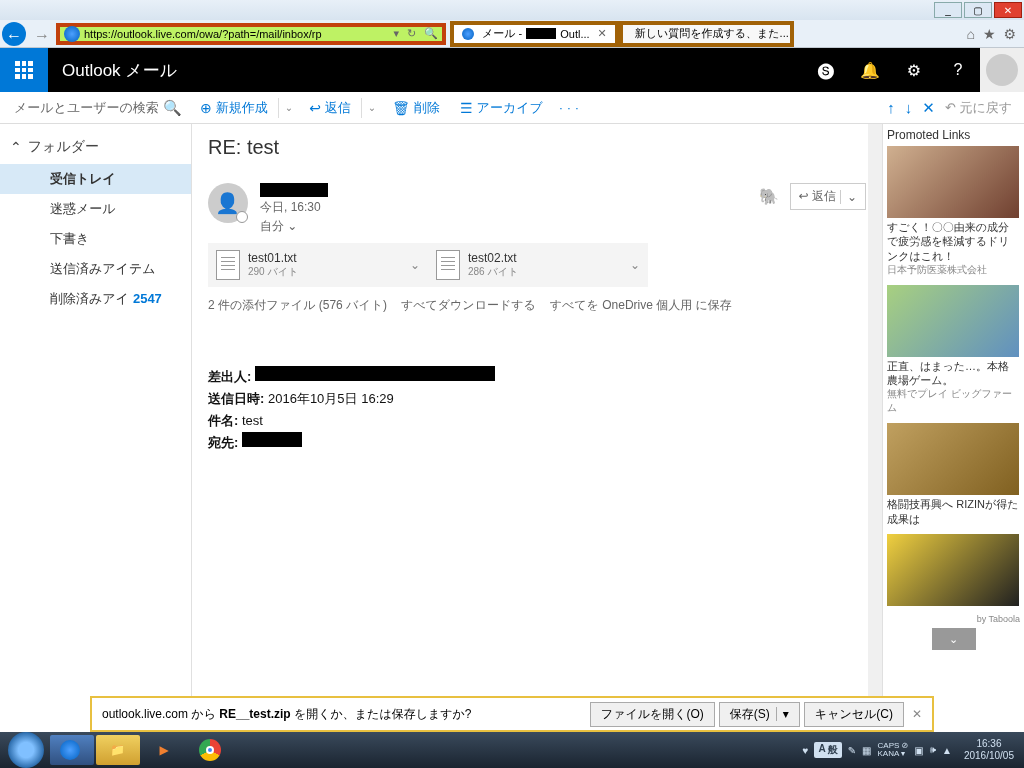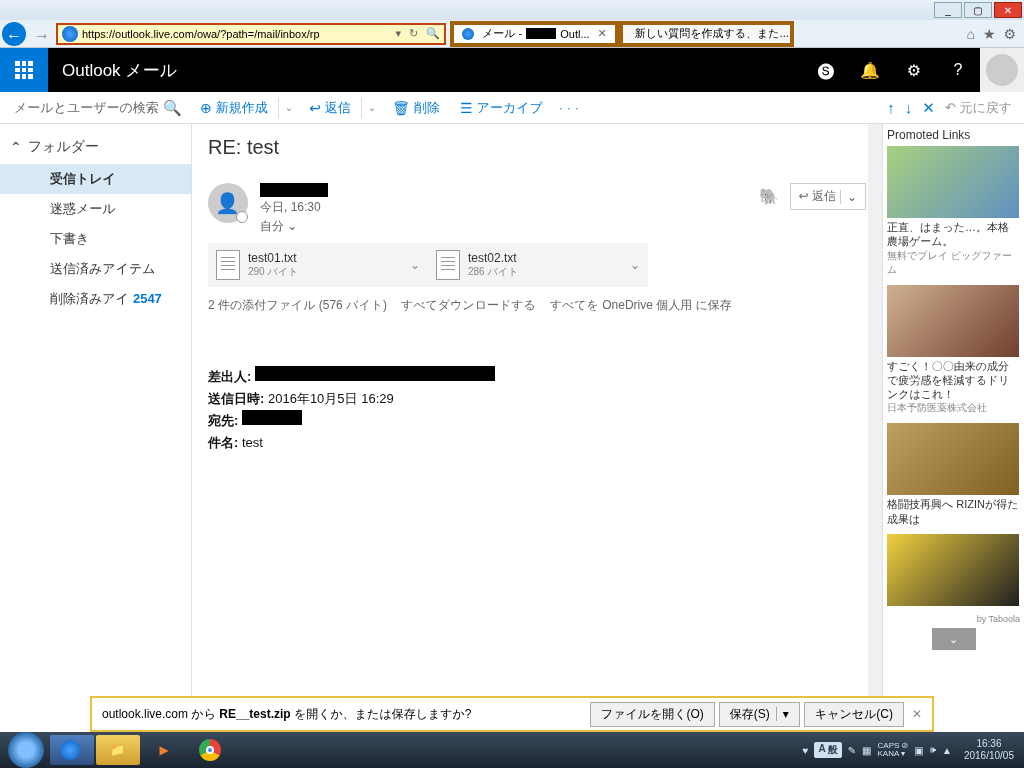--- a/index.html
+++ b/index.html
@@ -8,21 +8,21 @@
 
 .win-chrome { height: 20px; background: linear-gradient(#e8f0f8, #d8e4f0); display: flex; justify-content: flex-end; align-items: center; gap: 2px; padding-right: 2px; }
 .win-btn { width: 28px; height: 16px; display: flex; align-items: center; justify-content: center; font-size: 10px; border: 1px solid #8aa; background: #dce8f4; }
 .win-btn.close { background: #e04030; color: #fff; border-color: #a02010; }
 
 
 .ie-bar { height: 28px; background: #e8f0f8; border-bottom: 1px solid #c0c8d0; display: flex; align-items: center; }
 .ie-nav { width: 28px; height: 24px; display: flex; align-items: center; justify-content: center; font-size: 16px; }
 .ie-nav.back { background: #0078d7; color: #fff; border-radius: 50%; width: 24px; height: 24px; margin: 0 2px; }
 .ie-nav.fwd { color: #888; }
-.ie-addr { flex: 0 0 390px; height: 22px; border: 2px solid #c2410c; background: #fef9c3; display: flex; align-items: center; padding: 0 4px; font-size: 11px; }
+.ie-addr { flex: 0 0 390px; height: 22px; border: 4px solid #c2410c; background: #bef264; display: flex; align-items: center; padding: 0 4px; font-size: 11px; }
 .ie-e { width: 16px; height: 16px; background: radial-gradient(#4da0ff,#0060c0); border-radius: 50%; margin-right: 4px; }
 .ie-addr-right { margin-left: auto; display: flex; gap: 8px; color: #666; font-size: 11px; }
 .ie-tabs { display: flex; height: 26px; margin-left: 4px; }
 .ie-tab { border: 4px solid #a16207; background: #f8f8f8; padding: 3px 8px; display: flex; align-items: center; font-size: 11px; max-width: 175px; overflow: hidden; white-space: nowrap; gap: 4px; }
 .ie-tab.active { background: #fff; }
 .ie-tab .redact { background: #000; width: 30px; height: 11px; display: inline-block; }
 .ie-tab-x { margin-left: 4px; color: #666; }
 .ie-right { margin-left: auto; display: flex; gap: 8px; padding-right: 8px; color: #666; font-size: 14px; }
 
 
@@ -280,37 +280,37 @@
     </div>
     <div class="att-summary">
       <span>2 件の添付ファイル (576 バイト)</span>
       <a>すべてダウンロードする</a>
       <a>すべてを OneDrive 個人用 に保存</a>
     </div>
 
     <div class="msg-body">
       <div><b>差出人:</b> <span class="redact-lg" style="width:240px"></span></div>
       <div><b>送信日時:</b> <span>2016年10月5日 16:29</span></div>
+      <div><b>件名:</b> <span>test</span></div>
       <div><b>宛先:</b> <span class="redact-lg" style="width:60px"></span></div>
-      <div><b>件名:</b> <span>test</span></div>
     </div>
     <div class="content-scroll"></div>
   </div>
 
   <div class="promoted">
     <div class="promo-title">Promoted Links</div>
+    <div class="promo-card">
+        <div class="promo-img p2"></div>
+        <div class="promo-txt">すごく！〇〇由来の成分で疲労感を軽減するドリンクはこれ！</div>
+        <div class="promo-sub">日本予防医薬株式会社</div>
+      </div>
     <div class="promo-card">
         <div class="promo-img"></div>
         <div class="promo-txt">正直、はまった…。本格農場ゲーム。</div>
         <div class="promo-sub">無料でプレイ ビッグファーム</div>
-      </div>
-    <div class="promo-card">
-        <div class="promo-img p2"></div>
-        <div class="promo-txt">すごく！〇〇由来の成分で疲労感を軽減するドリンクはこれ！</div>
-        <div class="promo-sub">日本予防医薬株式会社</div>
       </div>
     <div class="promo-card">
         <div class="promo-img p3"></div>
         <div class="promo-txt">格闘技再興へ RIZINが得た成果は</div>
       </div>
     <div class="promo-card">
         <div class="promo-img p4"></div>
       </div>
     <div class="promo-foot">by Taboola</div>
     <div class="promo-down">⌄</div>

